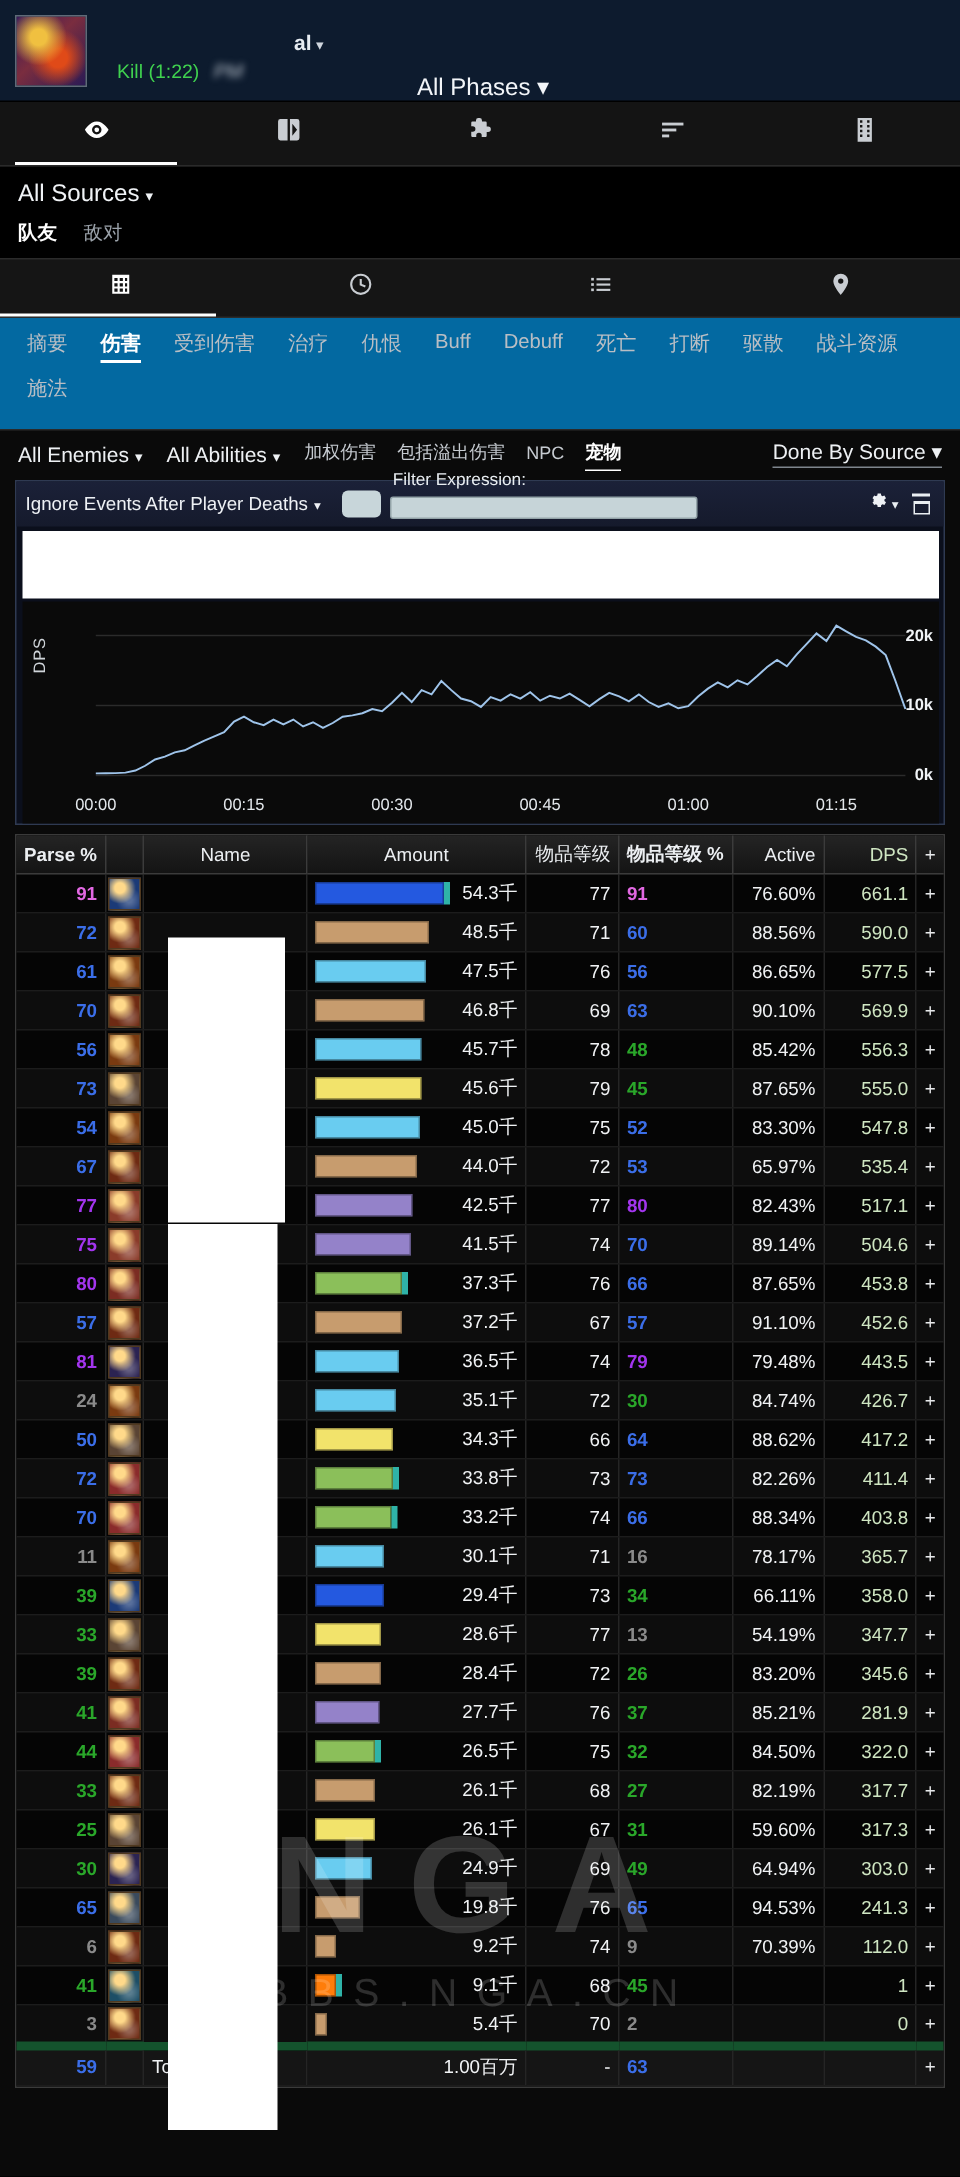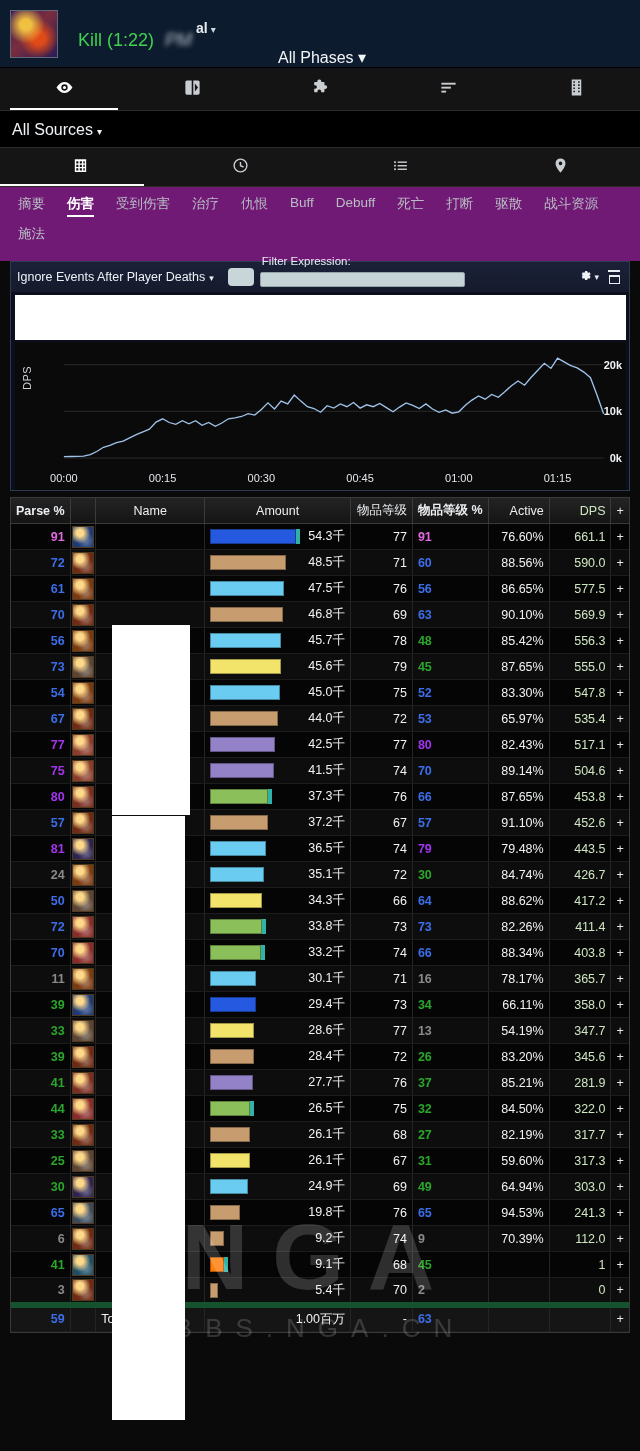--- a/index.html
+++ b/index.html
@@ -25,21 +25,21 @@
       radial-gradient(circle at 32% 30%, #f0c040 0 12%, transparent 42%),
       radial-gradient(circle at 60% 60%, #e04a18 0 16%, transparent 50%),
       linear-gradient(135deg,#3b1a5a 0%, #7a2d3f 45%, #2a1a55 100%);
   }
   .fight-meta { margin-left: 12px; position: relative; min-width: 190px; height:48px; }
   .boss-name-blur {
     position:absolute; left: 34px; top: 6px; width: 140px; height: 22px;
     color:#cfd6de; font-size: 15px; filter: blur(4px); white-space: nowrap;
     text-shadow: 0 0 6px #8fa; opacity:.75;
   }
-  .kill-line { position:absolute; left: 8px; top: 20px; font-size: 18px; white-space:nowrap; }
+  .kill-line { position:absolute; left: 8px; top: 30px; font-size: 13px; white-space:nowrap; }
   .kill-line .kill { color:#3fd14f; }
   .kill-line .ts { color:#b9c2cc; margin-left: 6px; filter: blur(2.4px); font-style: italic; }
 
   .hdr-dd {
     font-size: 14px; color:#e7ecf2; white-space: nowrap; cursor: pointer; font-weight: bold;
   }
   .hdr-dd .caret { color:#cfd6de; font-size: 10px; margin-left:3px; }
   .sel-dd { position:absolute; left: 196px; top: 20px; }
   .sel-dd .lbl { filter: blur(0.2px); }
   .phase-block { position:absolute; left: 278px; top: 12px; margin-top: 36px; }
@@ -73,21 +73,21 @@
   .sub-icon-nav {
     height: 40px; background:#151515; display:flex; align-items:center;
     border-bottom: 1px solid #2b2b2b; border-top:1px solid #2b2b2b; position:relative;
   }
   .sub-icon-nav .tab { flex:1; display:flex; align-items:center; justify-content:center; height:100%; cursor:pointer; position:relative; }
   .sub-icon-nav .tab.active::after { content:""; position:absolute; left: 0; right: 10%; bottom:0; height:2px; background:#fff; }
   .sub-icon-nav svg { width:17px; height:17px; fill:#c9cdd2; }
   .sub-icon-nav .tab.active svg { fill:#fff; }
 
   
-  .text-tabs { background:#701a75; padding: 8px 18px 6px 18px; }
+  .text-tabs { background:#0369a1; padding: 8px 18px 6px 18px; }
   .text-tabs .row { display:flex; flex-wrap:wrap; align-items:flex-start; }
   .text-tabs .tt {
     font-size: 13.5px; color:#b9bec4; margin-right: 22px; margin-bottom: 9px;
     cursor:pointer; position:relative; white-space:nowrap; padding-bottom:3px;
   }
   .text-tabs .tt.active { color:#fff; font-weight:bold; }
   .text-tabs .tt.active::after { content:""; position:absolute; left:0; right:0; bottom:-1px; height:2px; background:#fff; }
 
   
   .filterbar {
@@ -247,20 +247,24 @@
         <svg viewBox="0 0 24 24">
             <path d="M6 2h12v20H6V2zm2 2v2h2V4H8zm6 0v2h2V4h-2zM8 8v2h2V8H8zm6 0v2h2V8h-2zM8 12v2h2v-2H8zm6 0v2h2v-2h-2zM8 16v2h2v-2H8zm6 0v2h2v-2h-2z"></path>
           </svg>
       </span>
     </div>
   </div>
 
   <div class="sources">
     <div class="title">
       <span>All Sources</span><span class="caret">▾</span>
+    </div>
+    <div class="sub">
+      <span class="active">队友</span>
+      <span>敌对</span>
     </div>
   </div>
 
   <div class="sub-icon-nav">
     <div class="tab active">
       <span>
         <svg viewBox="0 0 24 24">
             <path d="M4 3h16v18H4V3zm2 3v3h3V6H6zm5 0v3h3V6h-3zm5 0v3h2V6h-2zM6 11v3h3v-3H6zm5 0v3h3v-3h-3zm5 0v3h2v-3h-2zM6 16v3h3v-3H6zm5 0v3h3v-3h-3zm5 0v3h2v-3h-2z"></path>
           </svg>
       </span>
@@ -303,20 +307,35 @@
       <div class="tt">Buff</div>
       <div class="tt">Debuff</div>
       <div class="tt">死亡</div>
       <div class="tt">打断</div>
       <div class="tt">驱散</div>
       <div class="tt">战斗资源</div>
       <div class="tt">施法</div>
     </div>
   </div>
 
+  <div class="filterbar">
+    <div class="fdd">
+      <span>All Enemies</span><span class="caret">▾</span>
+    </div>
+    <div class="fdd">
+      <span>All Abilities</span><span class="caret">▾</span>
+    </div>
+    <div class="chip">加权伤害</div>
+    <div class="chip">包括溢出伤害</div>
+    <div class="chip">NPC</div>
+    <div class="chip on">宠物</div>
+    <div class="right-dd">
+      <span>Done By Source</span><span class="caret"> ▾</span>
+    </div>
+  </div>
 
   <div class="panel">
     <div class="panel-tb">
       <div class="ptdd">
         <span>Ignore Events After Player Deaths</span><span class="caret">▾</span>
       </div>
       <div class="toggle-pill"></div>
       <div class="filt-wrap">
         <div class="filt-label">Filter Expression:</div>
         <input class="filt-input" type="text" value="" style="">

